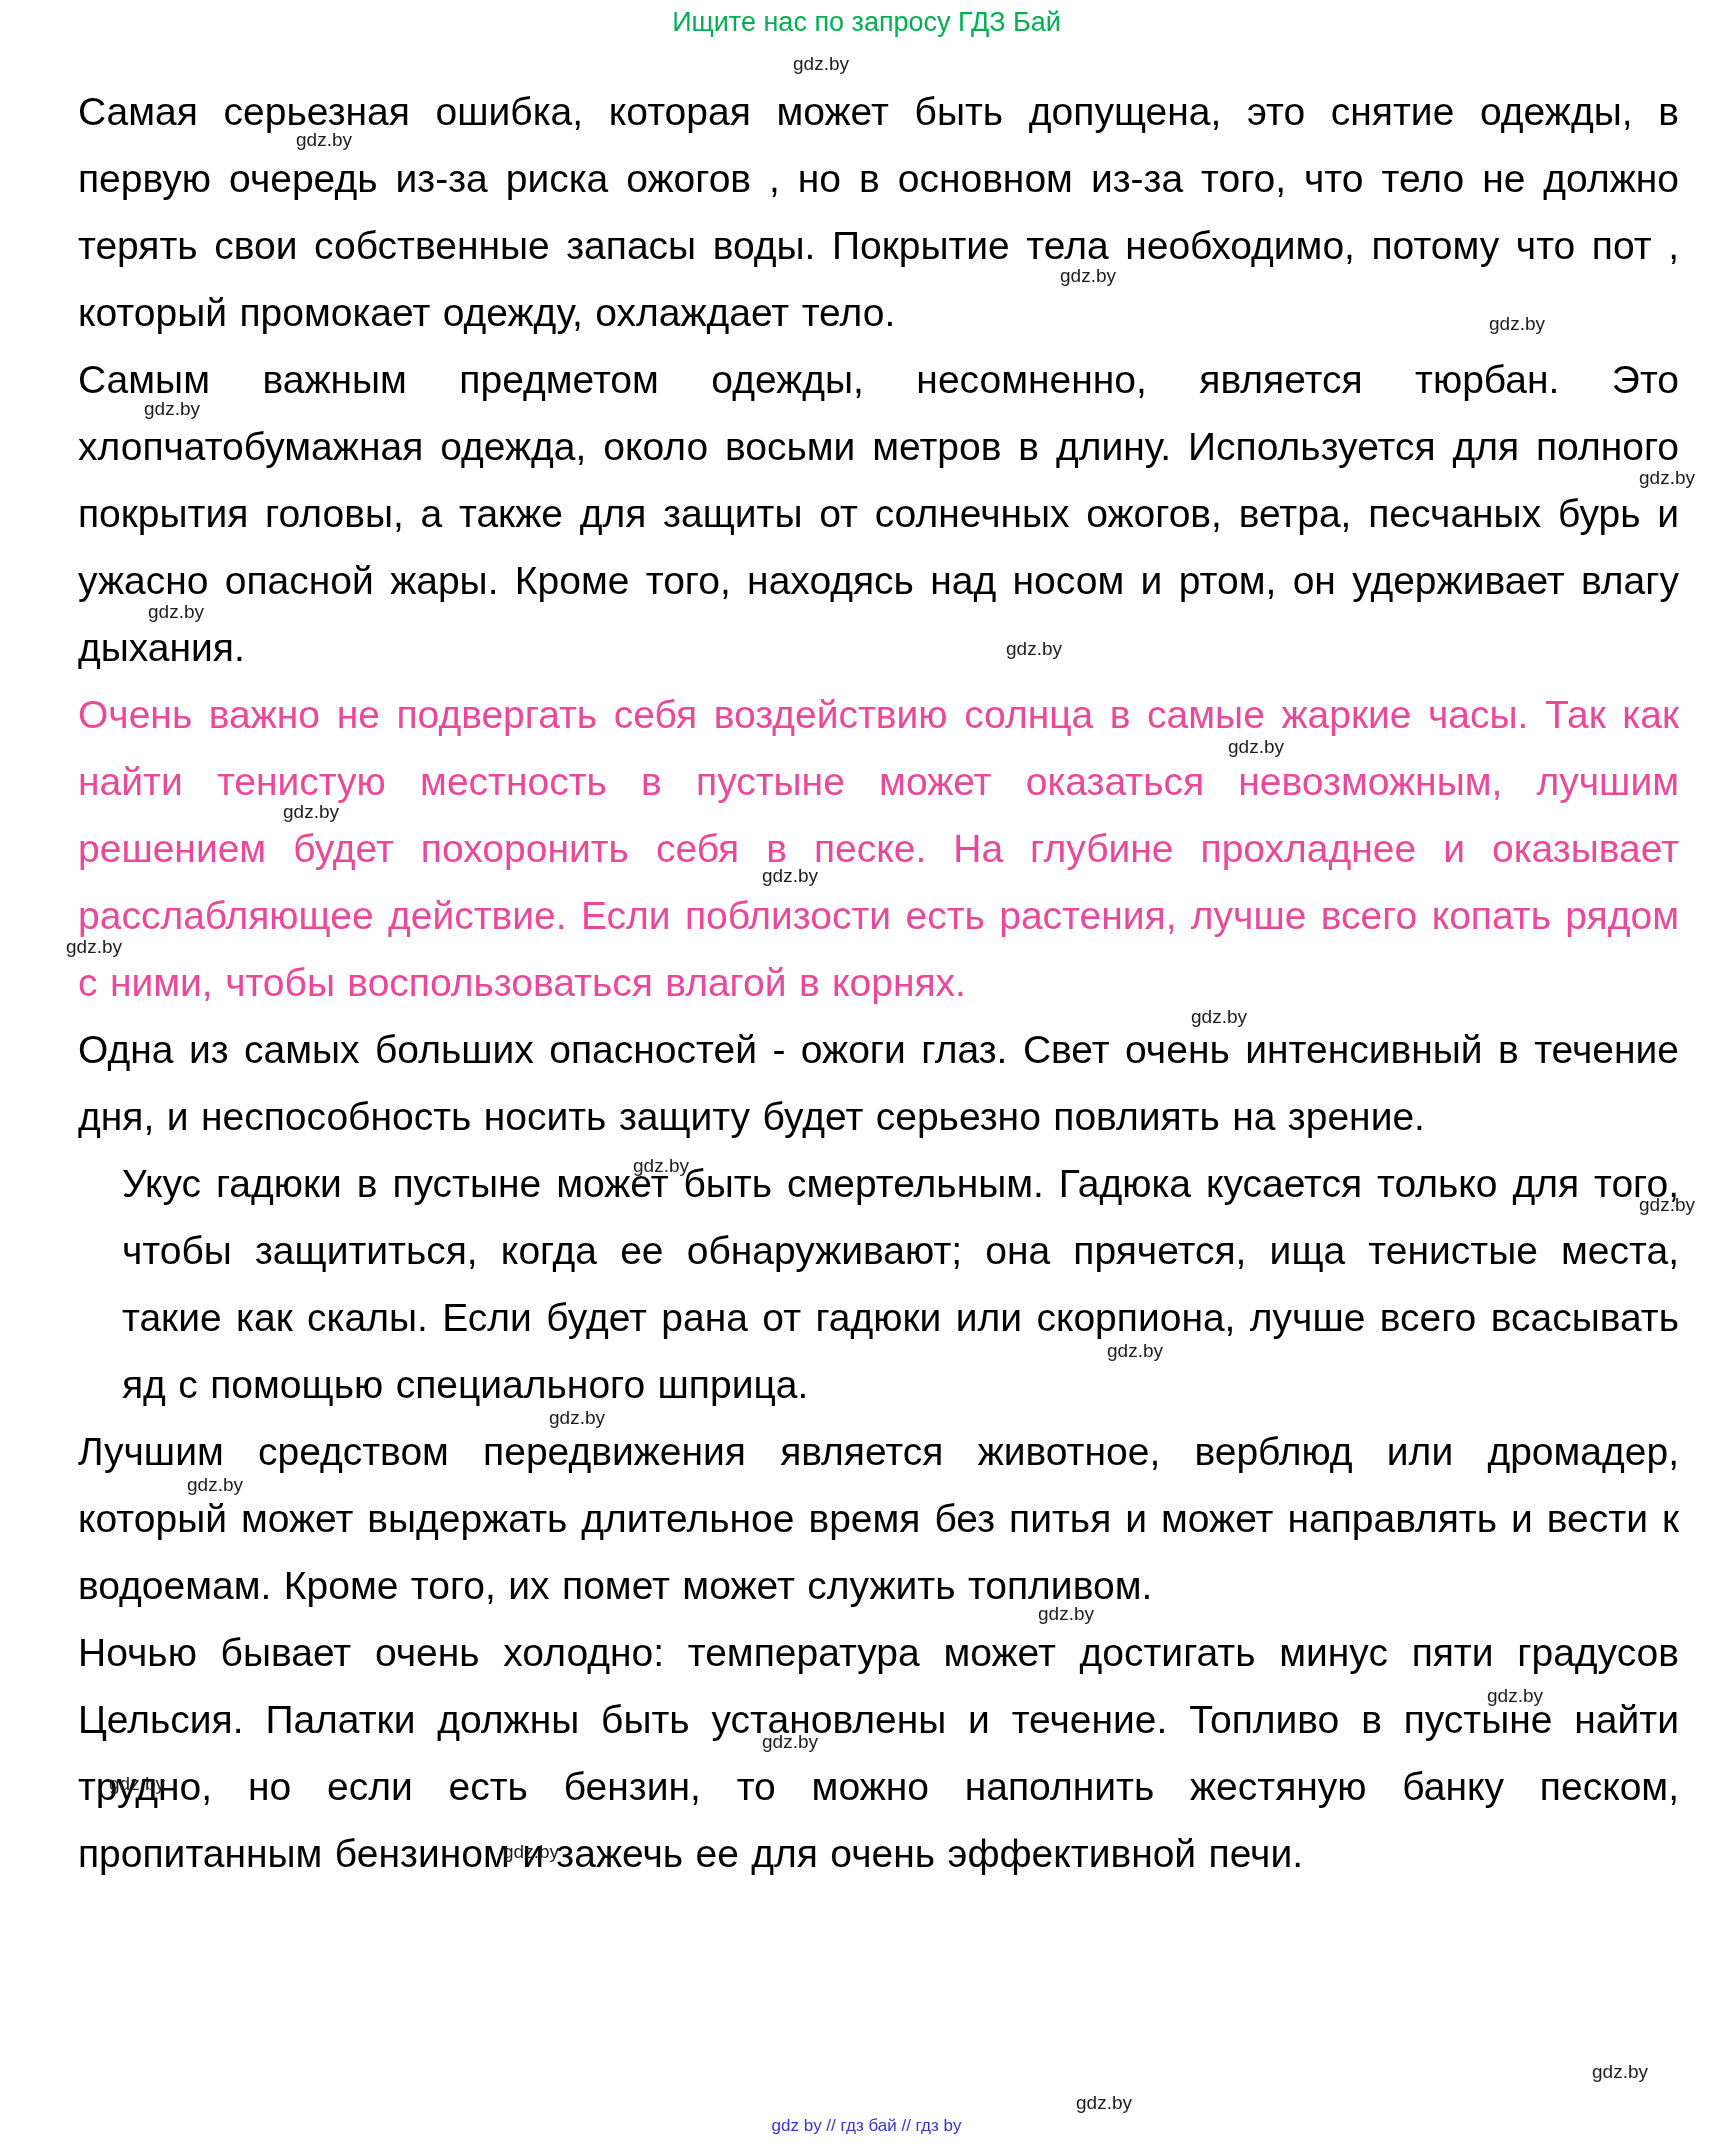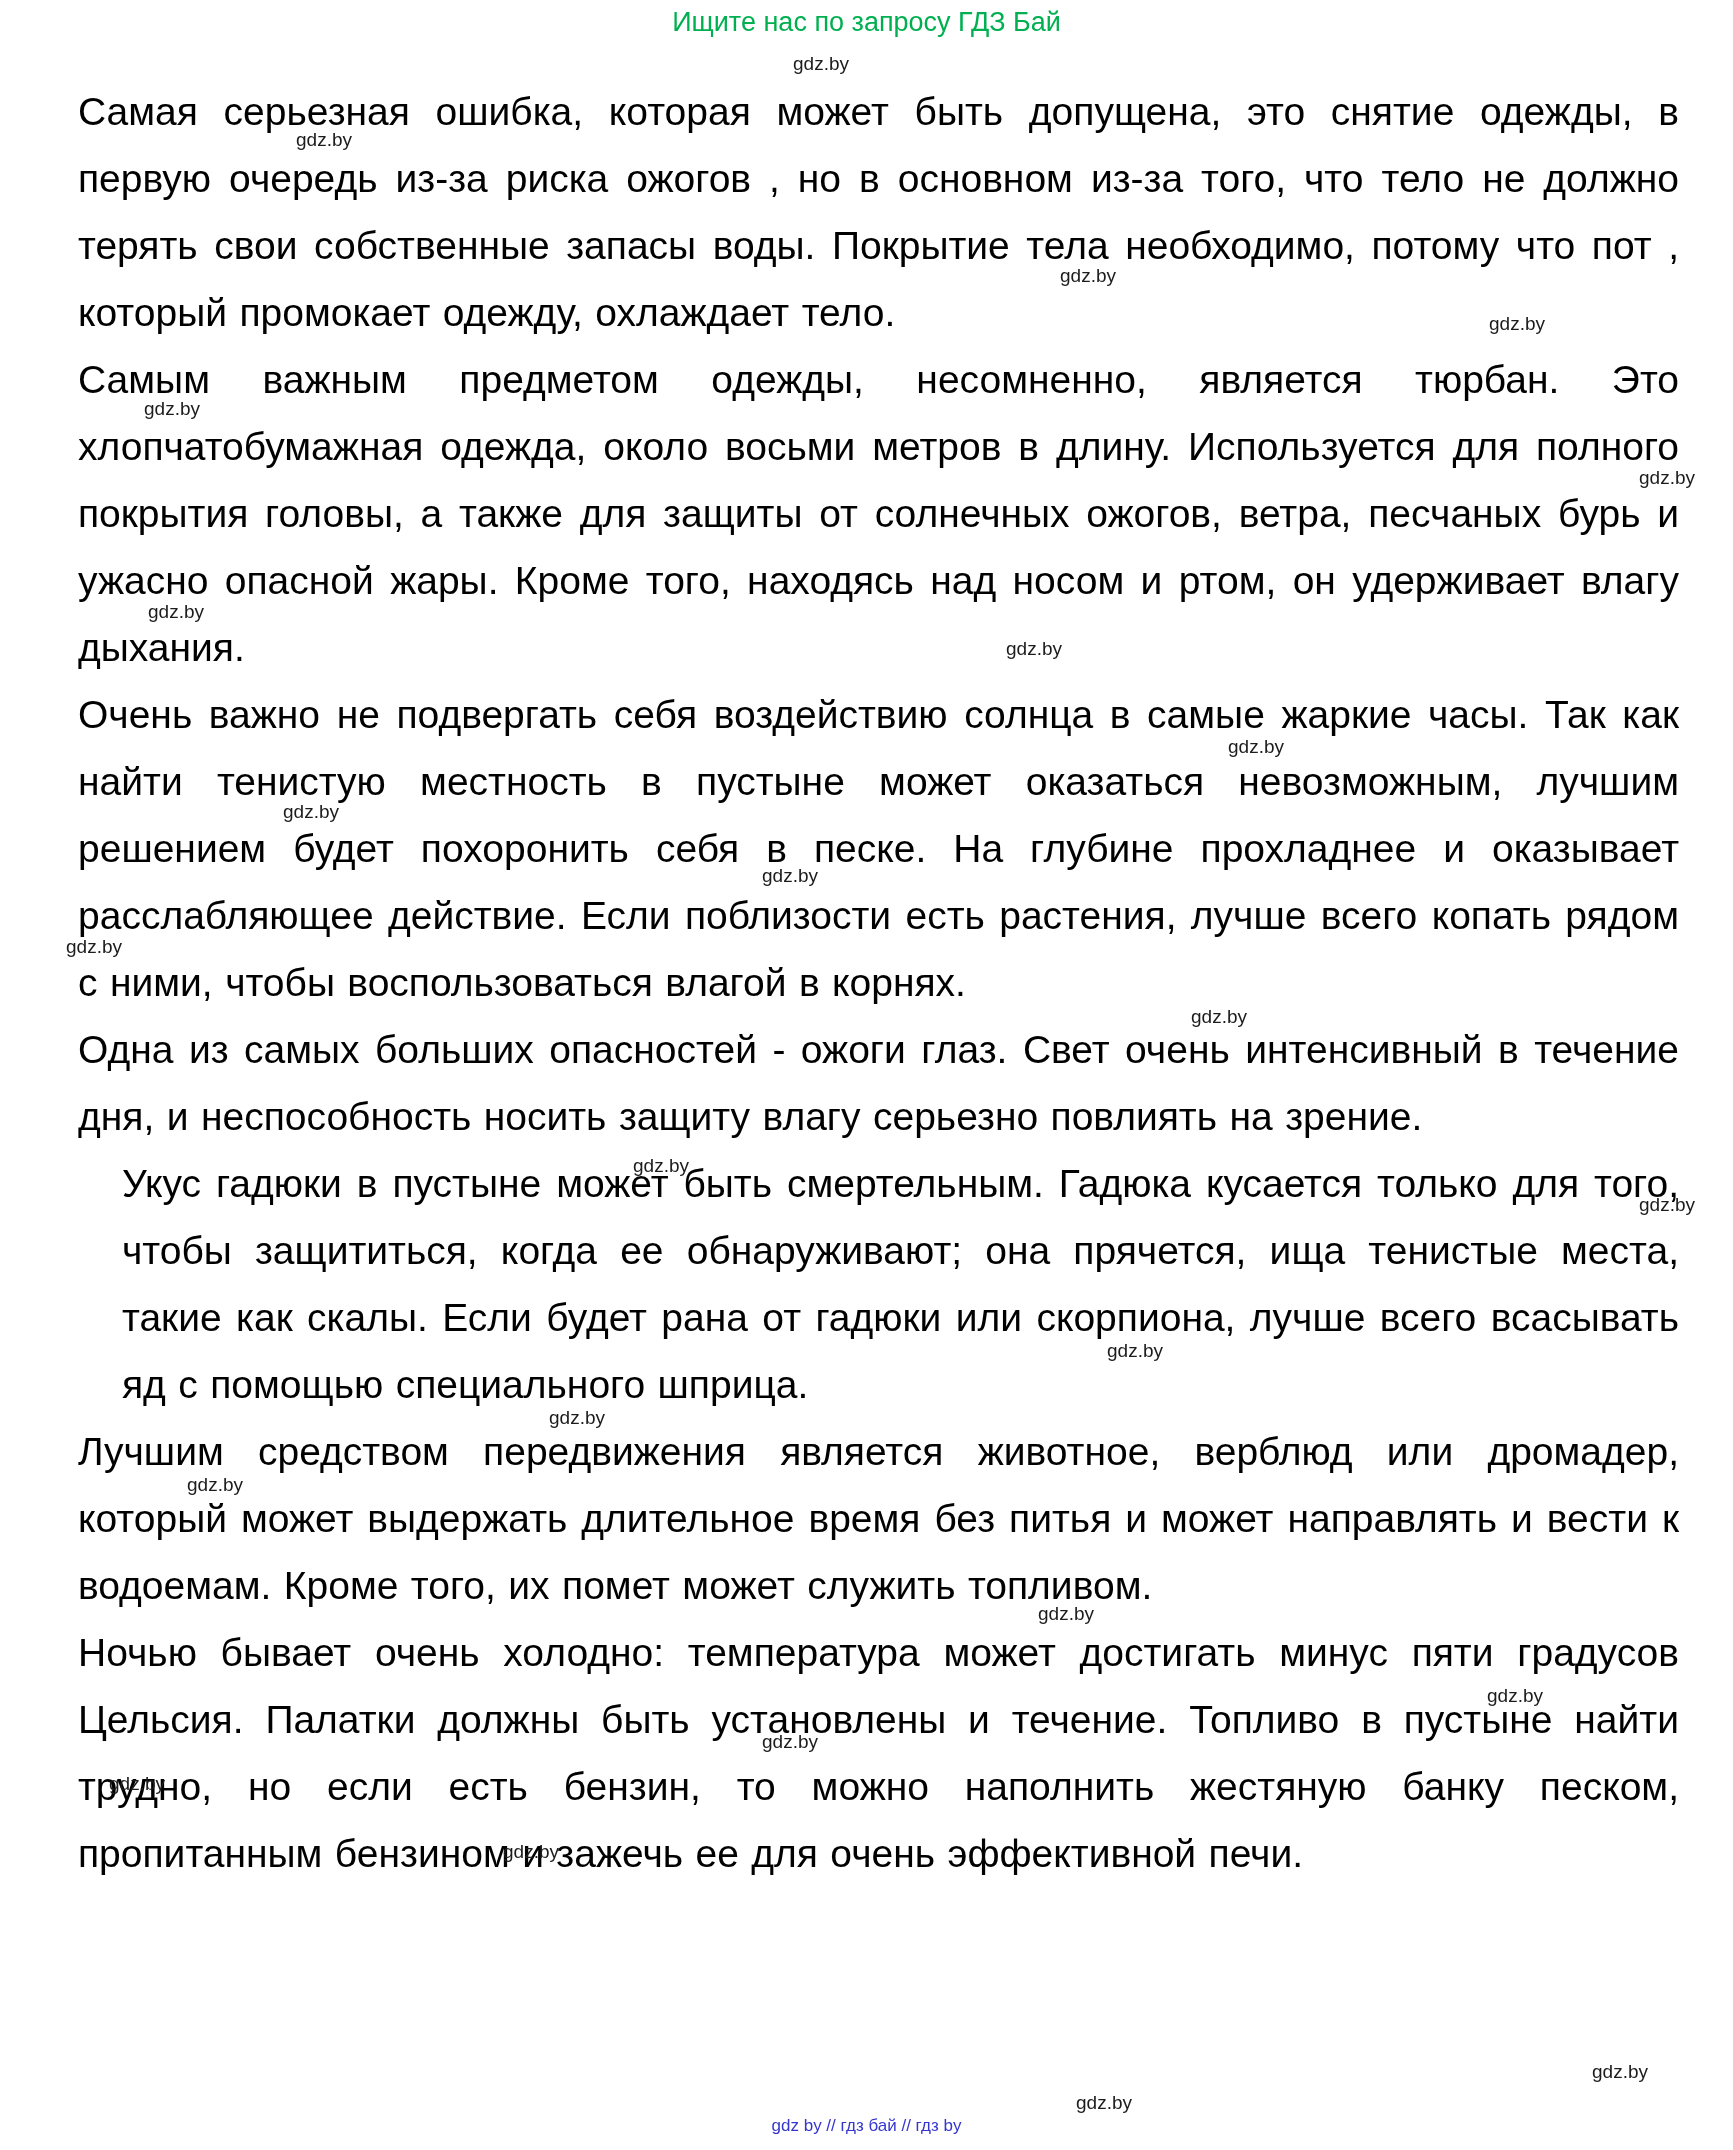--- a/index.html
+++ b/index.html
@@ -53,22 +53,22 @@
 </head>
 <body>
 
 <div class="page" style="background: rgb(255, 255, 255);">
 
   <div class="header" style="color: rgb(0, 176, 80);">Ищите нас по запросу ГДЗ Бай</div>
 
   <div class="content">
     <p style="color: rgb(0, 0, 0);">Самая серьезная ошибка, которая может быть допущена, это снятие одежды, в первую очередь из-за риска ожогов , но в основном из-за того, что тело не должно терять свои собственные запасы воды. Покрытие тела необходимо, потому что пот , который промокает одежду, охлаждает тело.</p>
     <p style="color: rgb(0, 0, 0);">Самым важным предметом одежды, несомненно, является тюрбан. Это хлопчатобумажная одежда, около восьми метров в длину. Используется для полного покрытия головы, а также для защиты от солнечных ожогов, ветра, песчаных бурь и ужасно опасной жары. Кроме того, находясь над носом и ртом, он удерживает влагу дыхания.</p>
-    <p style="color: #000000;">Очень важно не подвергать себя воздействию солнца в самые жаркие часы. Так как найти тенистую местность в пустыне может оказаться невозможным, лучшим решением будет похоронить себя в песке. На глубине прохладнее и оказывает расслабляющее действие. Если поблизости есть растения, лучше всего копать рядом с ними, чтобы воспользоваться влагой в корнях.</p>
-    <p style="color: rgb(0, 0, 0);">Одна из самых больших опасностей - ожоги глаз. Свет очень интенсивный в течение дня, и неспособность носить защиту влагу серьезно повлиять на зрение.</p>
+    <p style="color: #ec4899;">Очень важно не подвергать себя воздействию солнца в самые жаркие часы. Так как найти тенистую местность в пустыне может оказаться невозможным, лучшим решением будет похоронить себя в песке. На глубине прохладнее и оказывает расслабляющее действие. Если поблизости есть растения, лучше всего копать рядом с ними, чтобы воспользоваться влагой в корнях.</p>
+    <p style="color: rgb(0, 0, 0);">Одна из самых больших опасностей - ожоги глаз. Свет очень интенсивный в течение дня, и неспособность носить защиту будет серьезно повлиять на зрение.</p>
     <p style="color: rgb(0, 0, 0); margin-left: 44px;">Укус гадюки в пустыне может быть смертельным. Гадюка кусается только для того, чтобы защититься, когда ее обнаруживают; она прячется, ища тенистые места, такие как скалы. Если будет рана от гадюки или скорпиона, лучше всего всасывать яд с помощью специального шприца.</p>
     <p style="color: #000000;">Лучшим средством передвижения является животное, верблюд или дромадер, который может выдержать длительное время без питья и может направлять и вести к водоемам. Кроме того, их помет может служить топливом.</p>
     <p style="color: rgb(0, 0, 0);">Ночью бывает очень холодно: температура может достигать минус пяти градусов Цельсия. Палатки должны быть установлены и течение. Топливо в пустыне найти трудно, но если есть бензин, то можно наполнить жестяную банку песком, пропитанным бензином и зажечь ее для очень эффективной печи.</p>
   </div>
 
   <span class="wm" style="left: 793px; top: 54px; color: rgb(28, 28, 28);">gdz.by</span>
   <span class="wm" style="left: 296px; top: 130px; color: rgb(28, 28, 28);">gdz.by</span>
   <span class="wm" style="left: 1060px; top: 266px; color: rgb(28, 28, 28);">gdz.by</span>
   <span class="wm" style="left: 1489px; top: 314px; color: rgb(28, 28, 28);">gdz.by</span>
   <span class="wm" style="left: 144px; top: 399px; color: rgb(28, 28, 28);">gdz.by</span>

